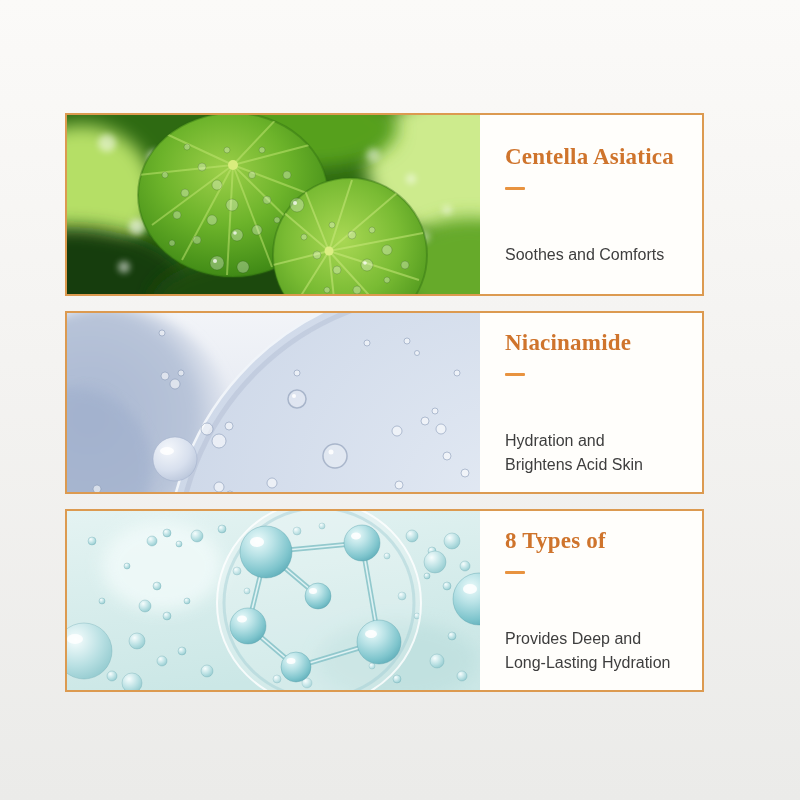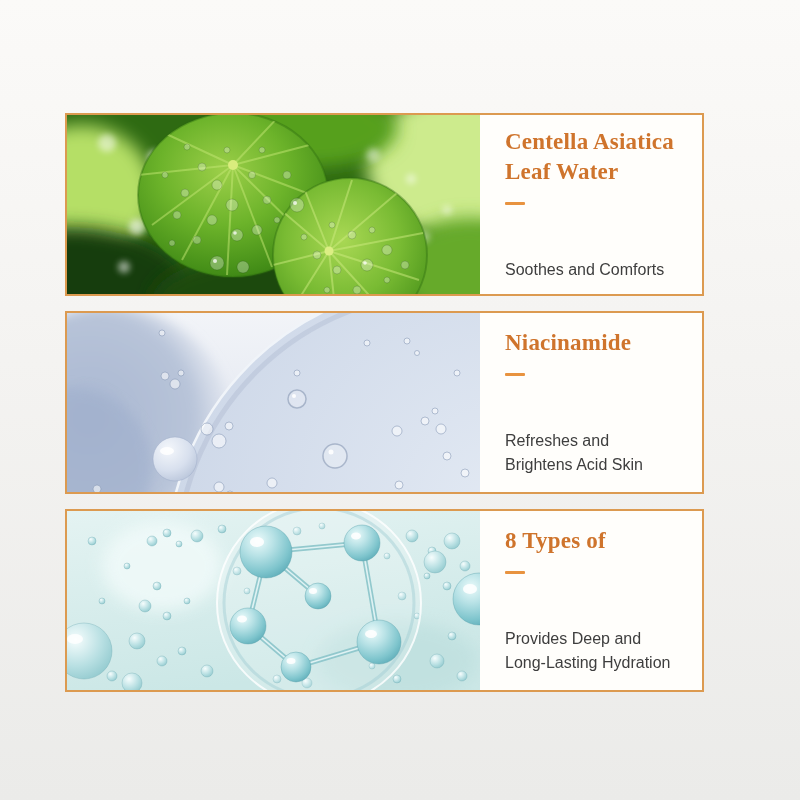--- a/index.html
+++ b/index.html
@@ -166,21 +166,20 @@
           <circle cx="228" cy="88" r="2"></circle>
             <circle cx="168" cy="118" r="1.8"></circle>
           <circle cx="148" cy="146" r="2"></circle>
             <circle cx="298" cy="148" r="1.8"></circle>
         </g>
       </svg>
     </div>
     <div class="card-text">
       <div class="card-title">
         <span class="title-line">Centella Asiatica</span>
-        <span class="title-line">Leaf Water</span>
       </div>
       <div class="accent-dash"></div>
       <div class="card-desc">
         <span class="desc-line">Soothes and Comforts</span>
       </div>
     </div>
   </div>
 
   <div class="card">
     <div class="card-image">
@@ -247,21 +246,21 @@
         <circle cx="264" cy="139" r="2.5" fill="#ffffff" opacity=".9"></circle>
       </svg>
     </div>
     <div class="card-text">
       <div class="card-title">
         <span class="title-line">Niacinamide</span>
 
       </div>
       <div class="accent-dash"></div>
       <div class="card-desc">
-        <span class="desc-line">Refreshes and</span>
+        <span class="desc-line">Hydration and</span>
         <span class="desc-line">Brightens Acid Skin</span>
       </div>
     </div>
   </div>
 
   <div class="card">
     <div class="card-image">
       <svg viewBox="0 0 413 179" preserveAspectRatio="xMidYMid slice" role="img" aria-label="hyaluronic-acid-molecule-in-bubble-photo">
         <defs>
           <linearGradient id="c3bg" x1="0" y1="0" x2="0.3" y2="1">

